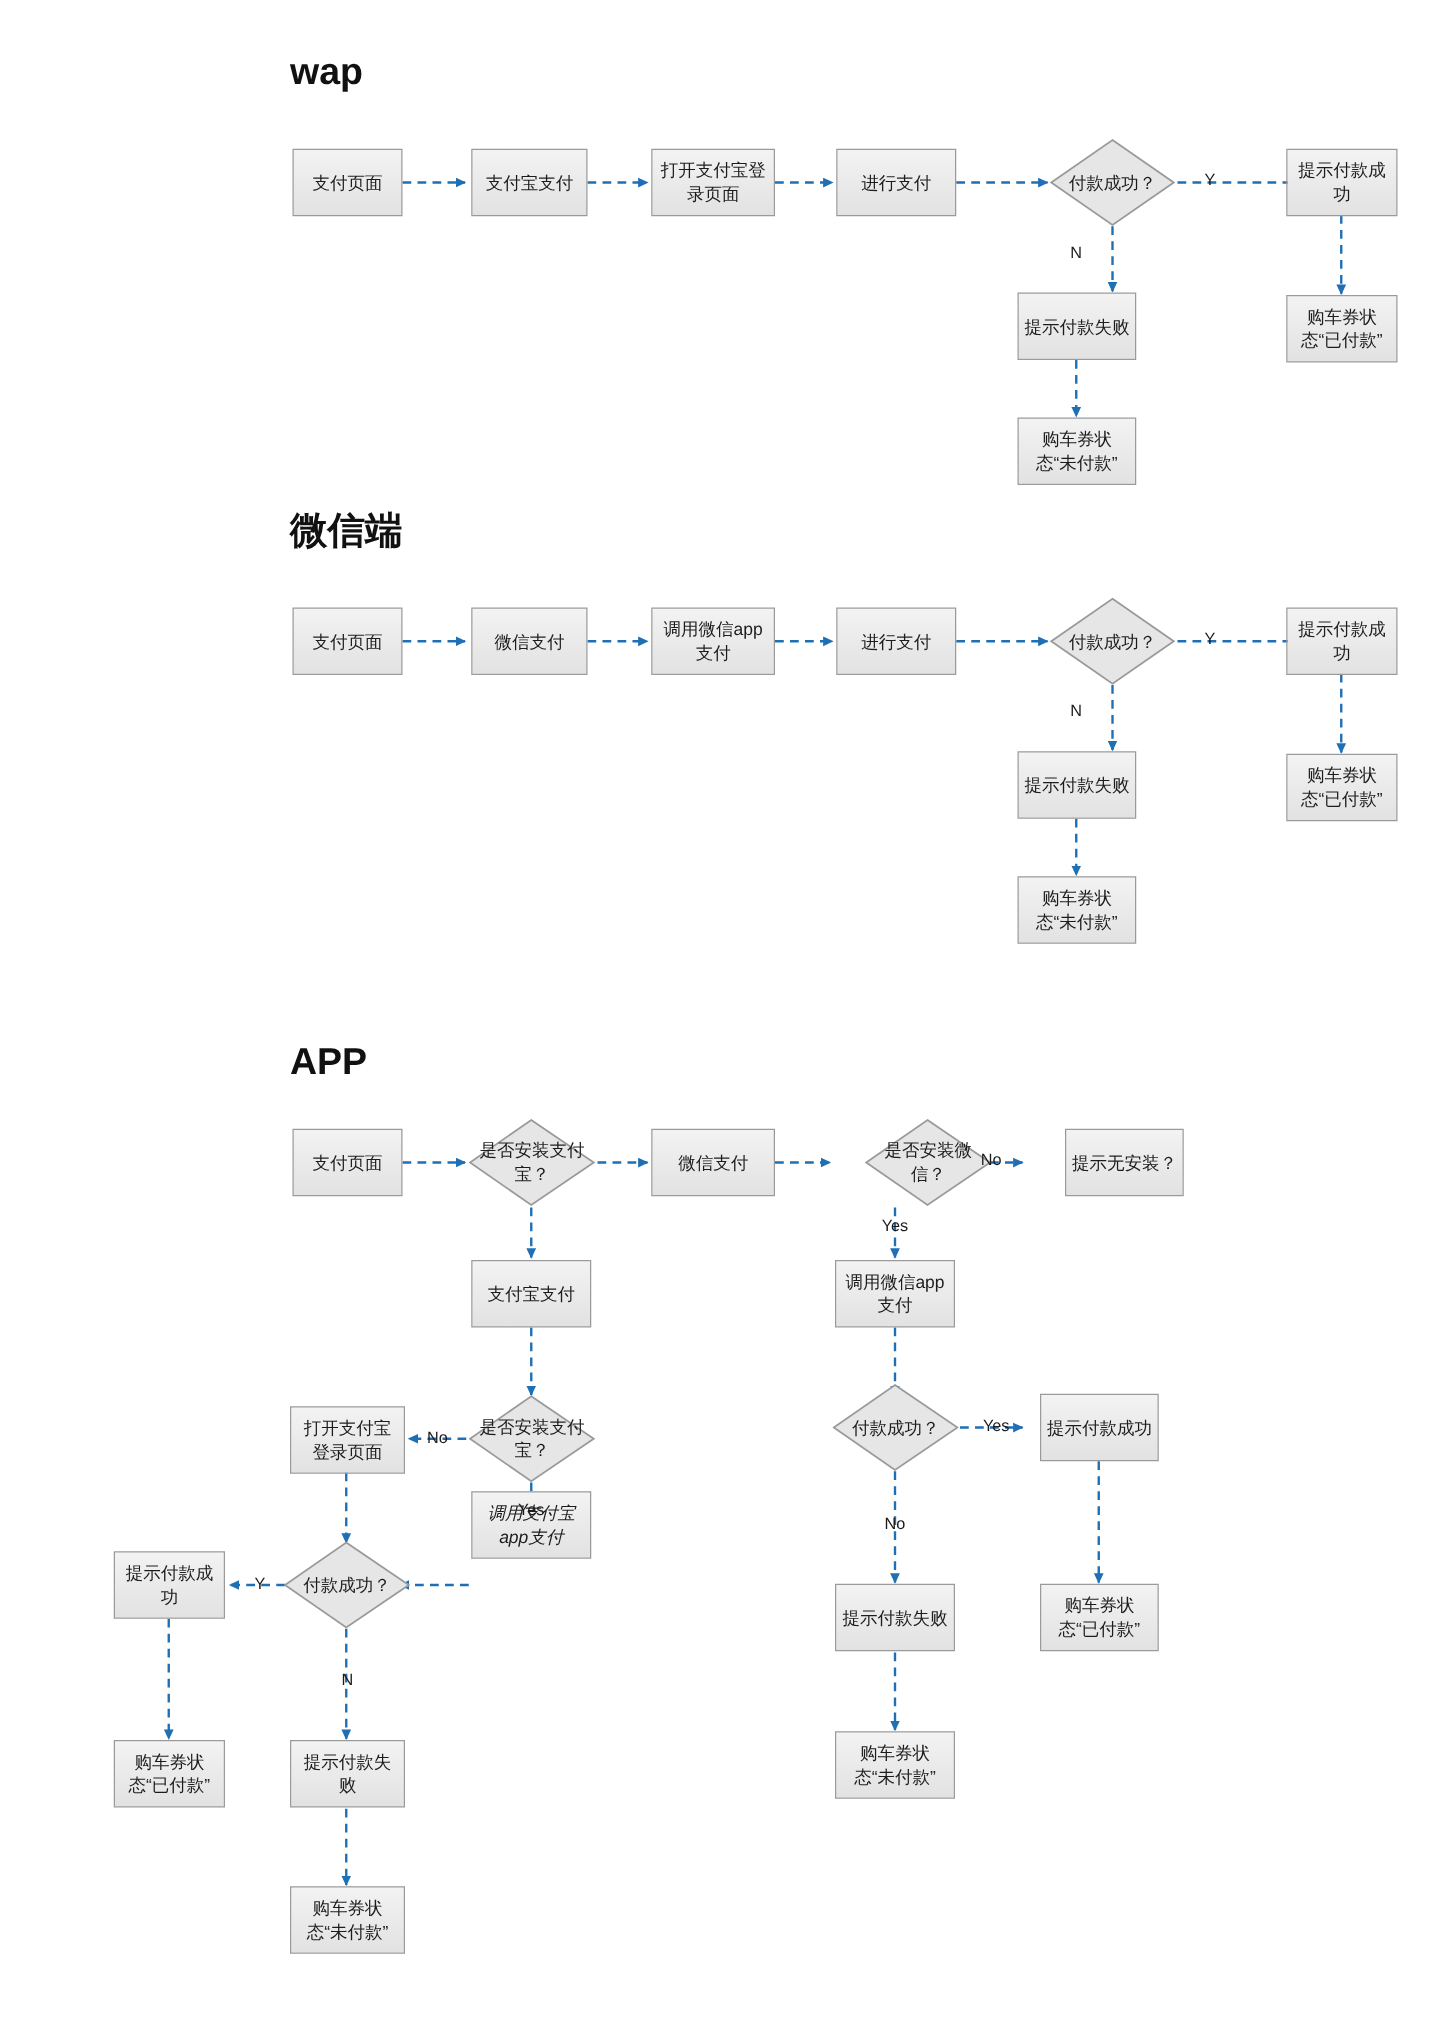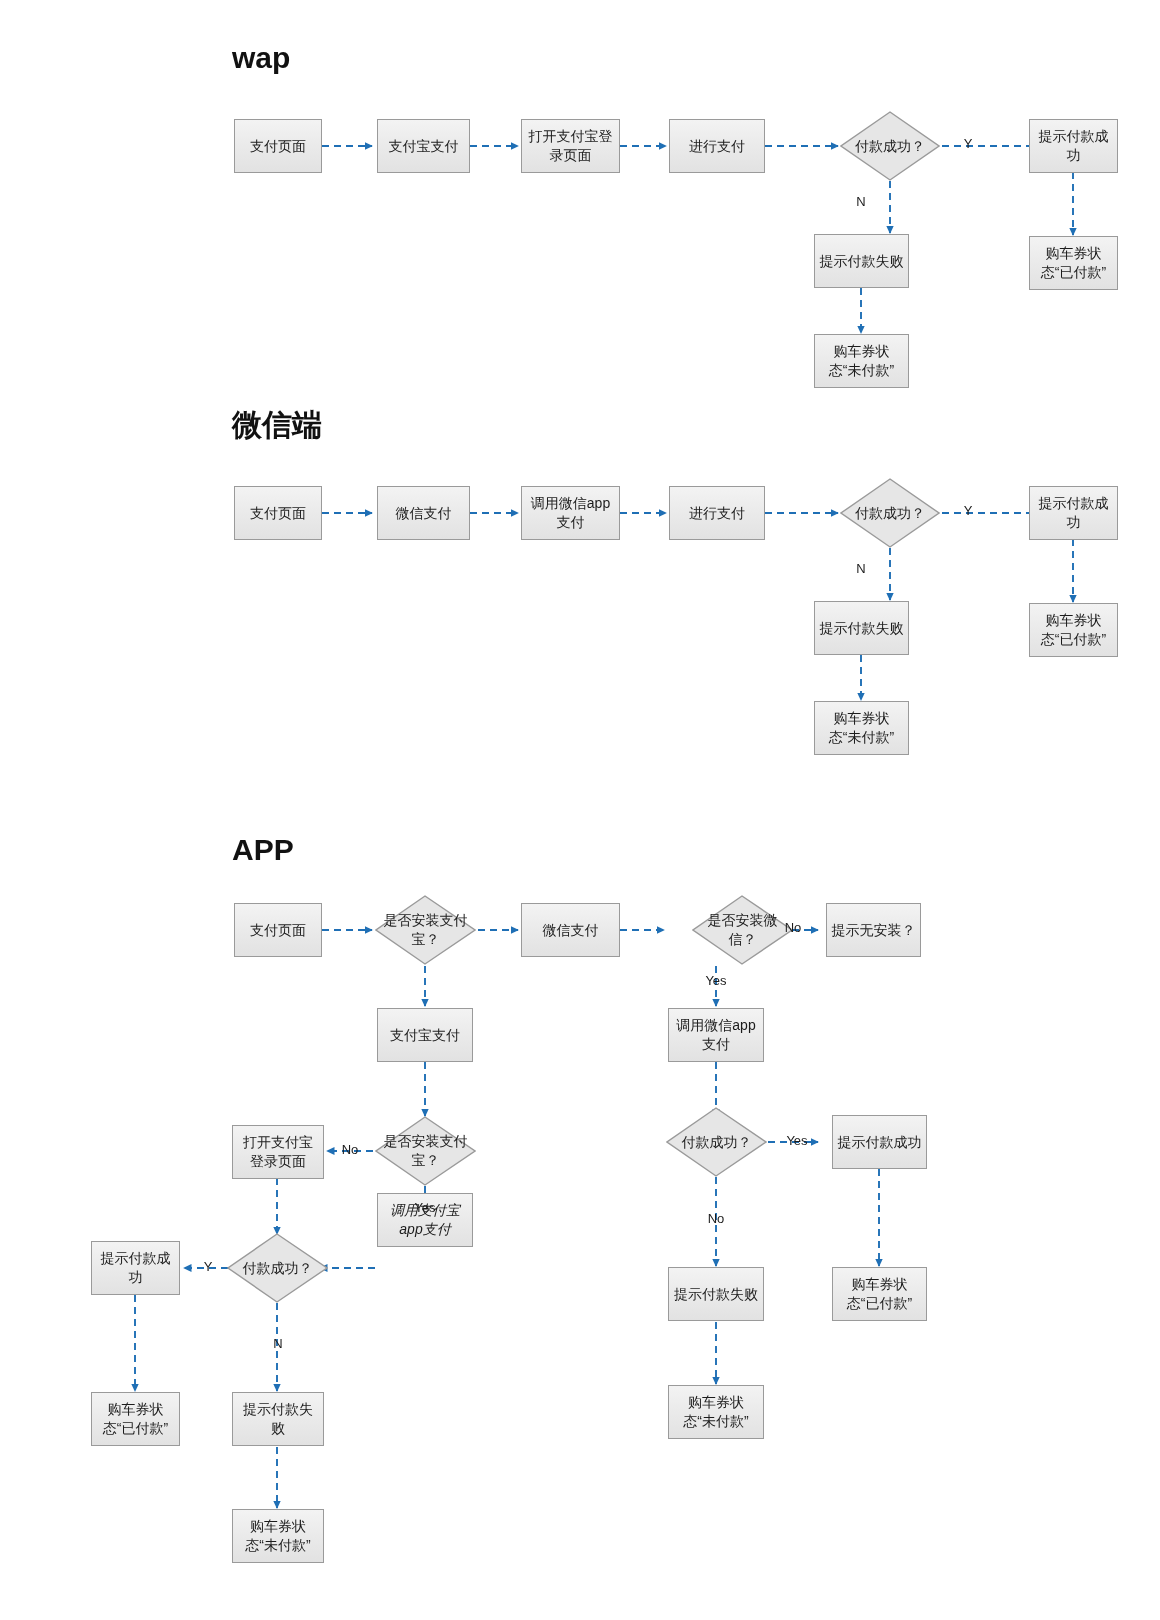--- a/index.html
+++ b/index.html
@@ -194,21 +194,21 @@
   </div>
   <div class="node proc" style="left:521px;top:903px;width:99px;height:54px;">
     <span class="lbl">微信支付</span>
   </div>
   <div class="node dec" style="left:692px;top:895px;width:101px;height:70px;">
     <svg class="dia" viewBox="0 0 101 70" preserveAspectRatio="none">
       <polygon points="50,1 100,35 50,69 1,35" fill="#e6e6e6" stroke="#9a9a9a" stroke-width="1.4"></polygon>
     </svg>
     <span class="lbl">是否安装微信？</span>
   </div>
-  <div class="node proc" style="left:826px;top:903px;width:95px;height:54px;">
+  <div class="node proc" style="left:852px;top:903px;width:95px;height:54px;">
     <span class="lbl">提示无安装？</span>
   </div>
   <div class="node proc" style="left:377px;top:1008px;width:96px;height:54px;">
     <span class="lbl">支付宝支付</span>
   </div>
   <div class="node proc" style="left:668px;top:1008px;width:96px;height:54px;">
     <span class="lbl">调用微信app支付</span>
   </div>
   <div class="node dec" style="left:375px;top:1116px;width:101px;height:70px;">
     <svg class="dia" viewBox="0 0 101 70" preserveAspectRatio="none">

